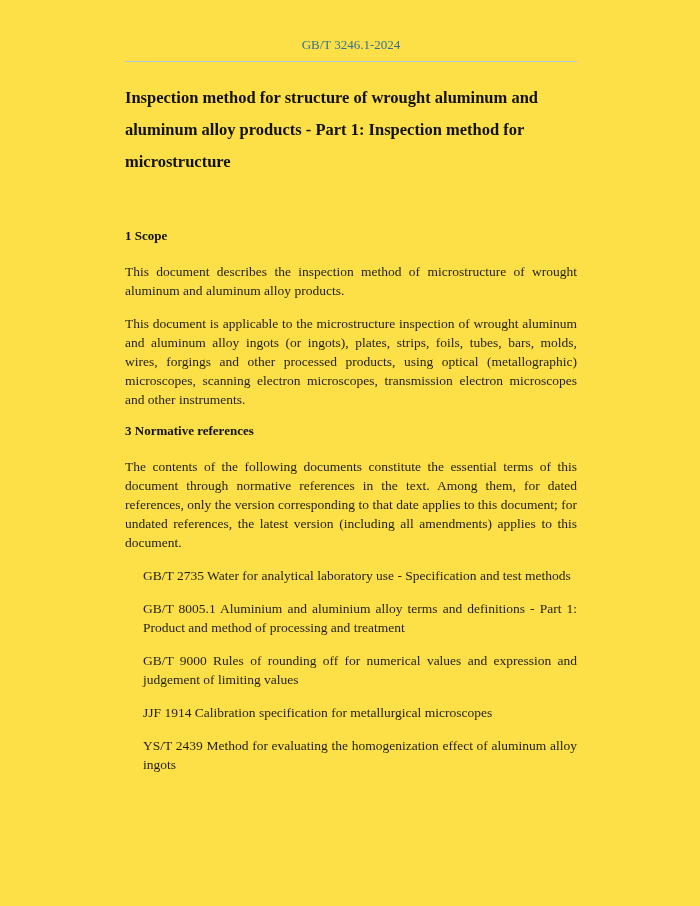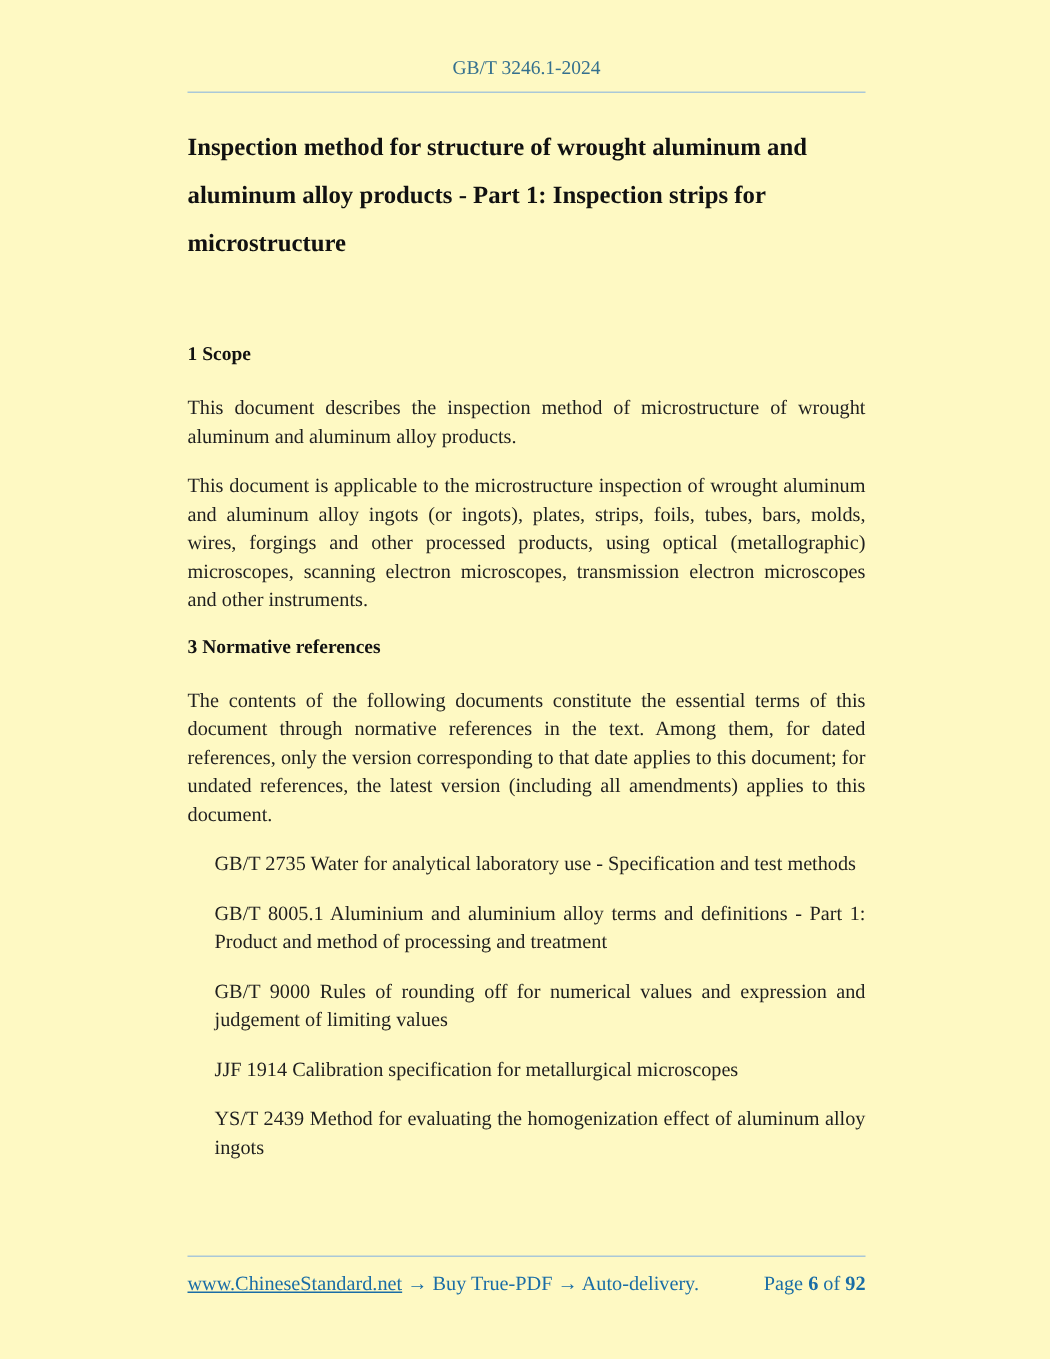--- a/index.html
+++ b/index.html
@@ -11,21 +11,21 @@
   * { margin: 0; padding: 0; box-sizing: border-box; }
   html, body { background: #ffffff; }
   body {
     font-family: "Liberation Serif", "DejaVu Serif", serif;
     width: 700px;
   }
   .page {
     position: relative;
     width: 700px;
     height: 906px;
-    background: #fef9c3;
+    background: #fde047;
     overflow: hidden;
   }
   .content {
     margin: 0 123px 0 125px; 
   }
   .doc-header {
     padding-top: 37px;
     text-align: center;
     font-size: 13px;
     line-height: 15px;
@@ -94,21 +94,21 @@
 <div class="page">
 
   <div class="content">
     <div class="doc-header">
       <span>GB/T 3246.1-2024</span>
     </div>
     <hr class="header-rule">
 
     <div class="doc-title">
       <div>Inspection method for structure of wrought aluminum and</div>
-      <div>aluminum alloy products - Part 1: Inspection strips for</div>
+      <div>aluminum alloy products - Part 1: Inspection method for</div>
       <div>microstructure</div>
     </div>
 
     <h2 class="section-heading first">1 Scope</h2>
 
     <p class="body-para">This document describes the inspection method of microstructure of wrought aluminum and aluminum alloy products.</p>
 
     <p class="body-para">This document is applicable to the microstructure inspection of wrought aluminum and aluminum alloy ingots (or ingots), plates, strips, foils, tubes, bars, molds, wires, forgings and other processed products, using optical (metallographic) microscopes, scanning electron microscopes, transmission electron microscopes and other instruments.</p>
 
     <h2 class="section-heading second">3 Normative references</h2>
@@ -120,26 +120,14 @@
     <p class="reference-item">GB/T 8005.1 Aluminium and aluminium alloy terms and definitions - Part 1: Product and method of processing and treatment</p>
 
     <p class="reference-item">GB/T 9000 Rules of rounding off for numerical values and expression and judgement of limiting values</p>
 
     <p class="reference-item">JJF 1914 Calibration specification for metallurgical microscopes</p>
 
 
     <p class="reference-item">YS/T 2439 Method for evaluating the homogenization effect of aluminum alloy ingots</p>
   </div>
 
-  <div class="doc-footer">
-    <span class="footer-left">
-      <span class="footer-link">www.ChineseStandard.net</span>
-      <span>→ Buy True-PDF → Auto-delivery.</span>
-    </span>
-    <span class="footer-right">
-      <span>Page</span>
-      <span class="bold-num">6</span>
-      <span>of</span>
-      <span class="bold-num">92</span>
-    </span>
-  </div>
 
 </div>
 
 </body></html>

